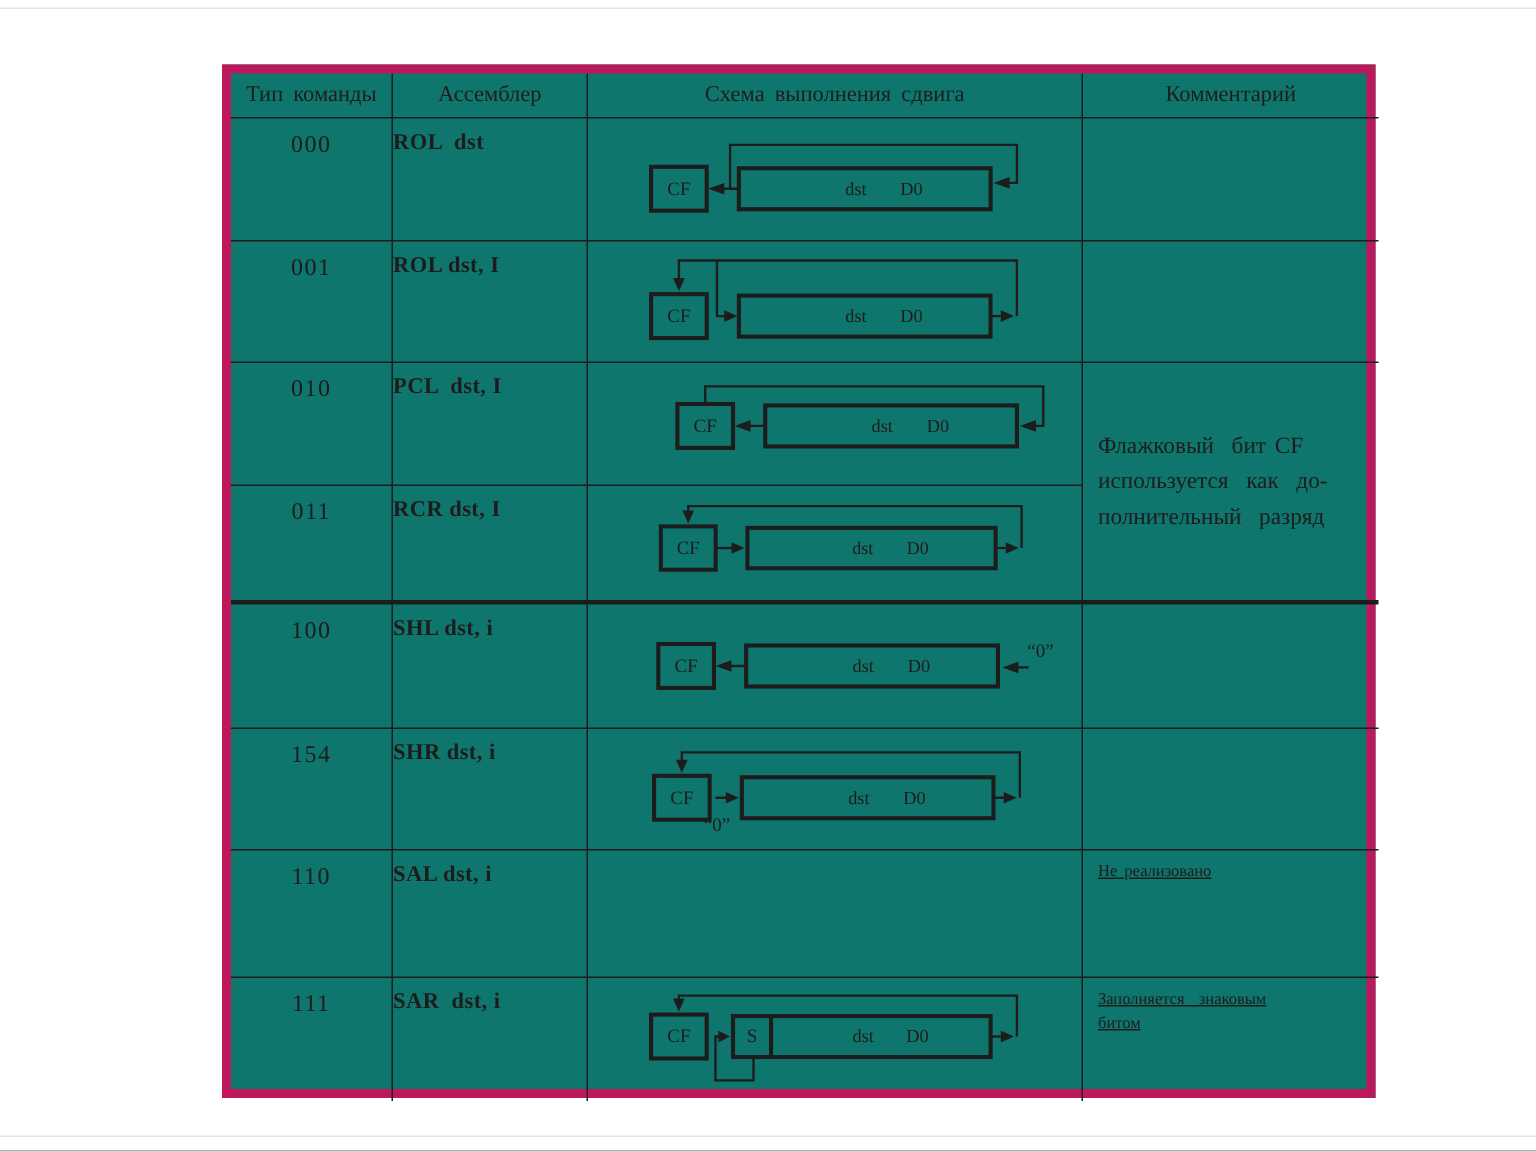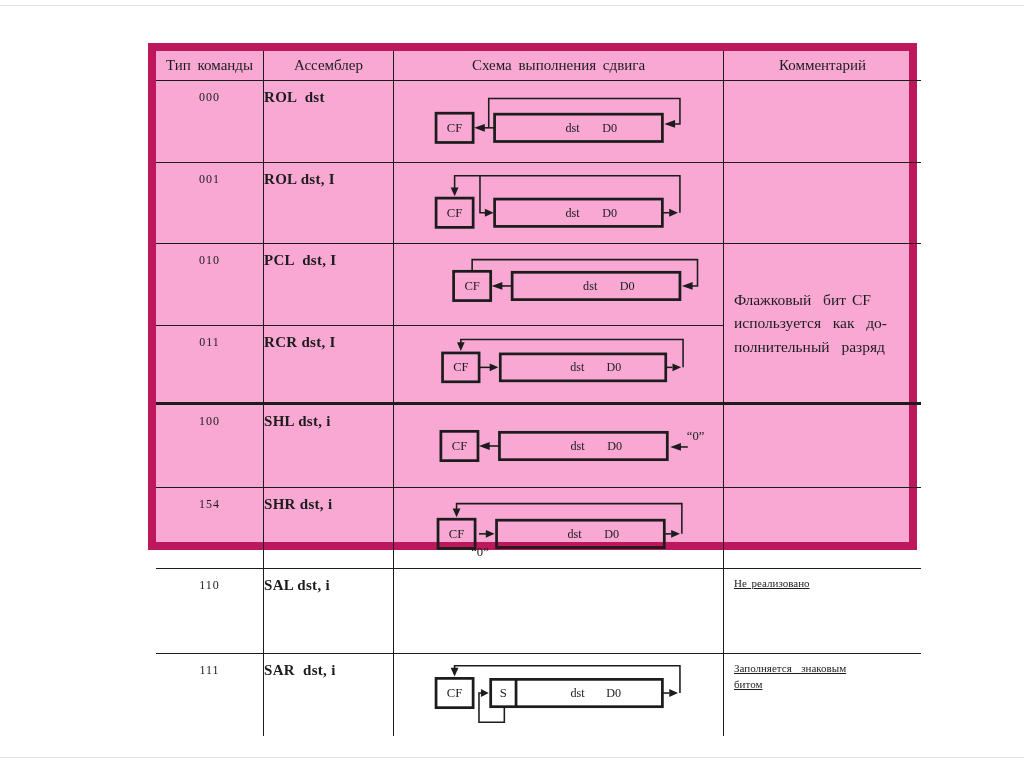--- a/index.html
+++ b/index.html
@@ -5,41 +5,41 @@
   html,body{margin:0;padding:0;}
   body{
     width:1024px;height:767px;position:relative;background:#ffffff;
     font-family:"Liberation Serif", serif;color:#1c1c1c;overflow:hidden;
   }
   .frame-line{position:absolute;left:0;width:1024px;height:1px;background:#e3e3e3;}
   .frame-top{top:5px;}
   .frame-bottom{top:757px;}
 
   .shift-table{
-    position:absolute;left:148px;top:43px;width:769px;height:507px;
-    box-sizing:border-box;border:8px solid #be185d;background:#f9a8d4;
+    position:absolute;left:148px;top:43px;width:769px;height:689px;
+    box-sizing:border-box;border:6px solid #be185d;background:#0f766e;
     display:grid;
     grid-template-columns:108px 130px 330px 197px;
     grid-template-rows:30px 82px 81px 82px 79px 83px 81px 85px 82px;
   }
   .cell{
     box-sizing:border-box;
     border-right:1.5px solid #1c1c1c;
     border-bottom:1.5px solid #1c1c1c;
     overflow:hidden;
   }
   .last-col{border-right:none;}
   .last-row{border-bottom:none;}
   .thick-bottom{border-bottom-width:3px;}
   .hdr{
     display:flex;align-items:center;justify-content:center;
     font-size:15px;white-space:pre-wrap;word-spacing:3px;
   }
   .type-cell{
-    padding-top:9px;text-align:center;font-size:12px;letter-spacing:1px;
+    padding-top:9px;text-align:center;font-size:16px;letter-spacing:1px;
   }
   .asm-cell{
     padding-top:8px;font-size:15px;font-weight:700;
     white-space:pre-wrap;letter-spacing:.3px;
   }
   .scheme-cell{position:relative;}
   .scheme-cell svg{position:absolute;left:0;top:0;}
   .comment-cell{
     padding:7px 10px;font-size:11px;white-space:pre-wrap;
     word-spacing:2px;line-height:1.45;text-decoration:underline;

